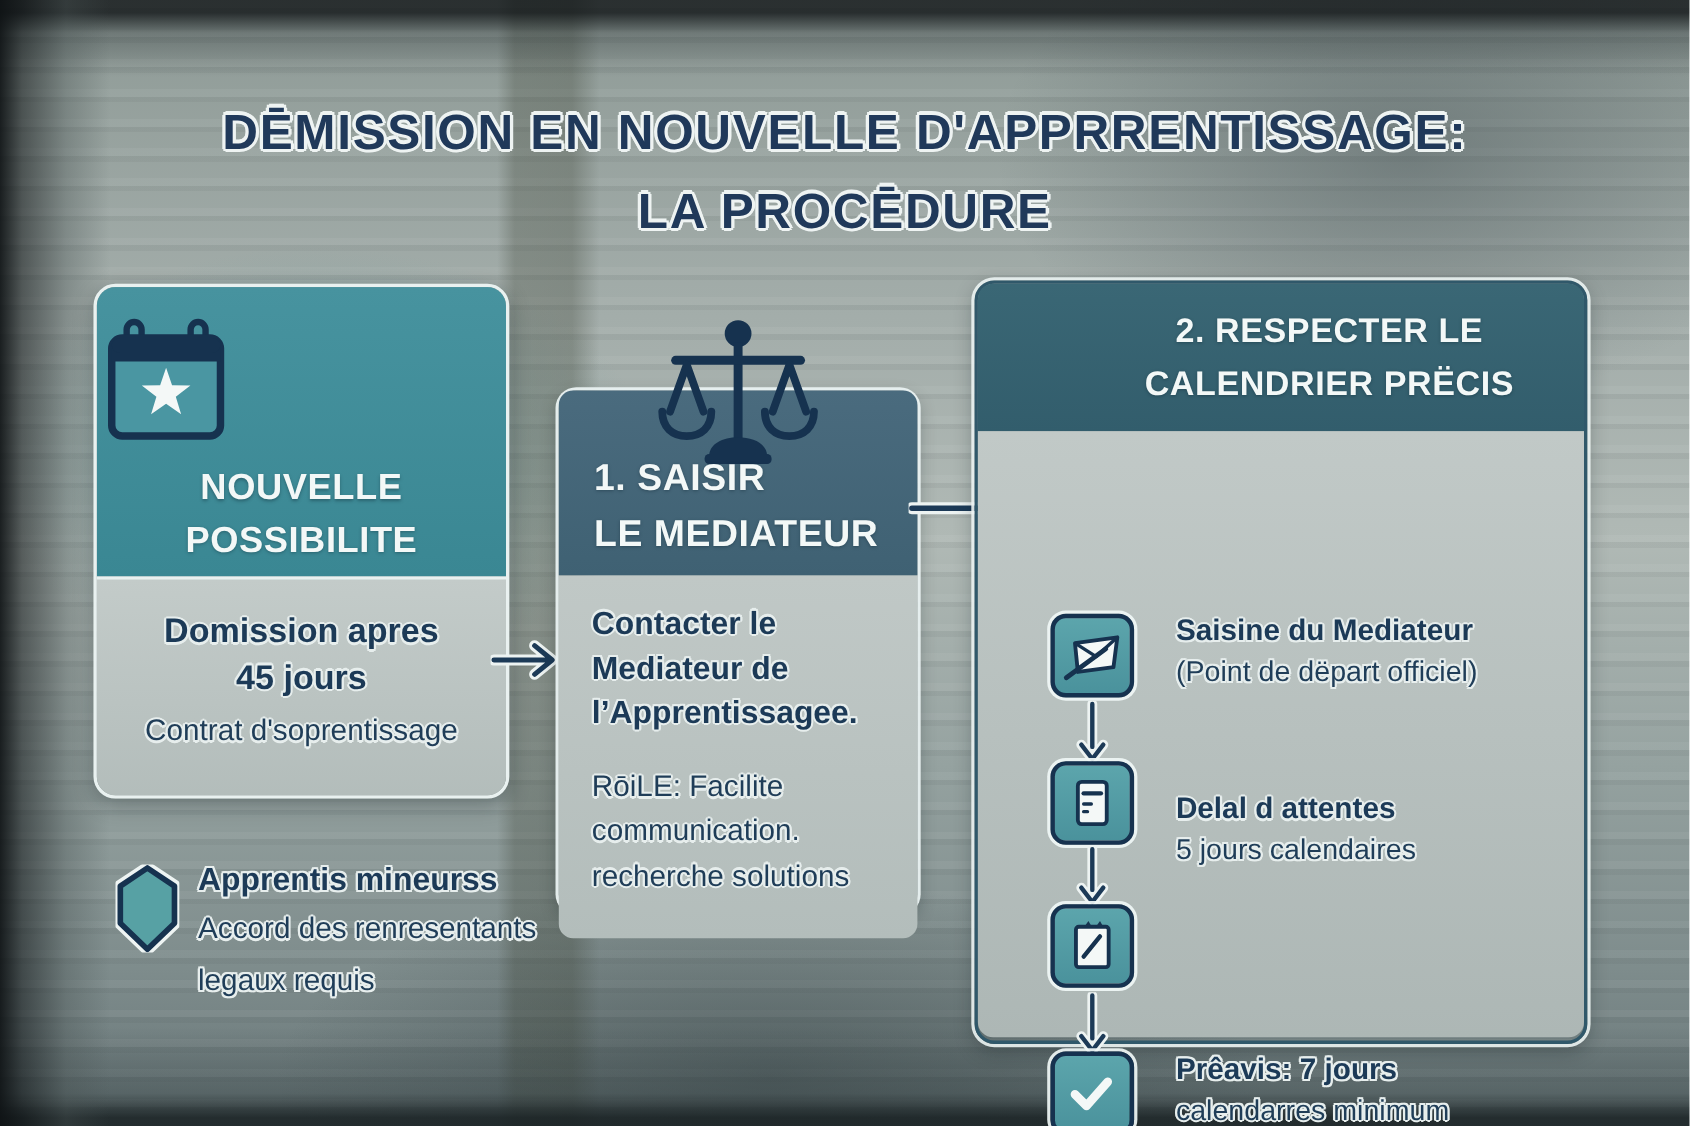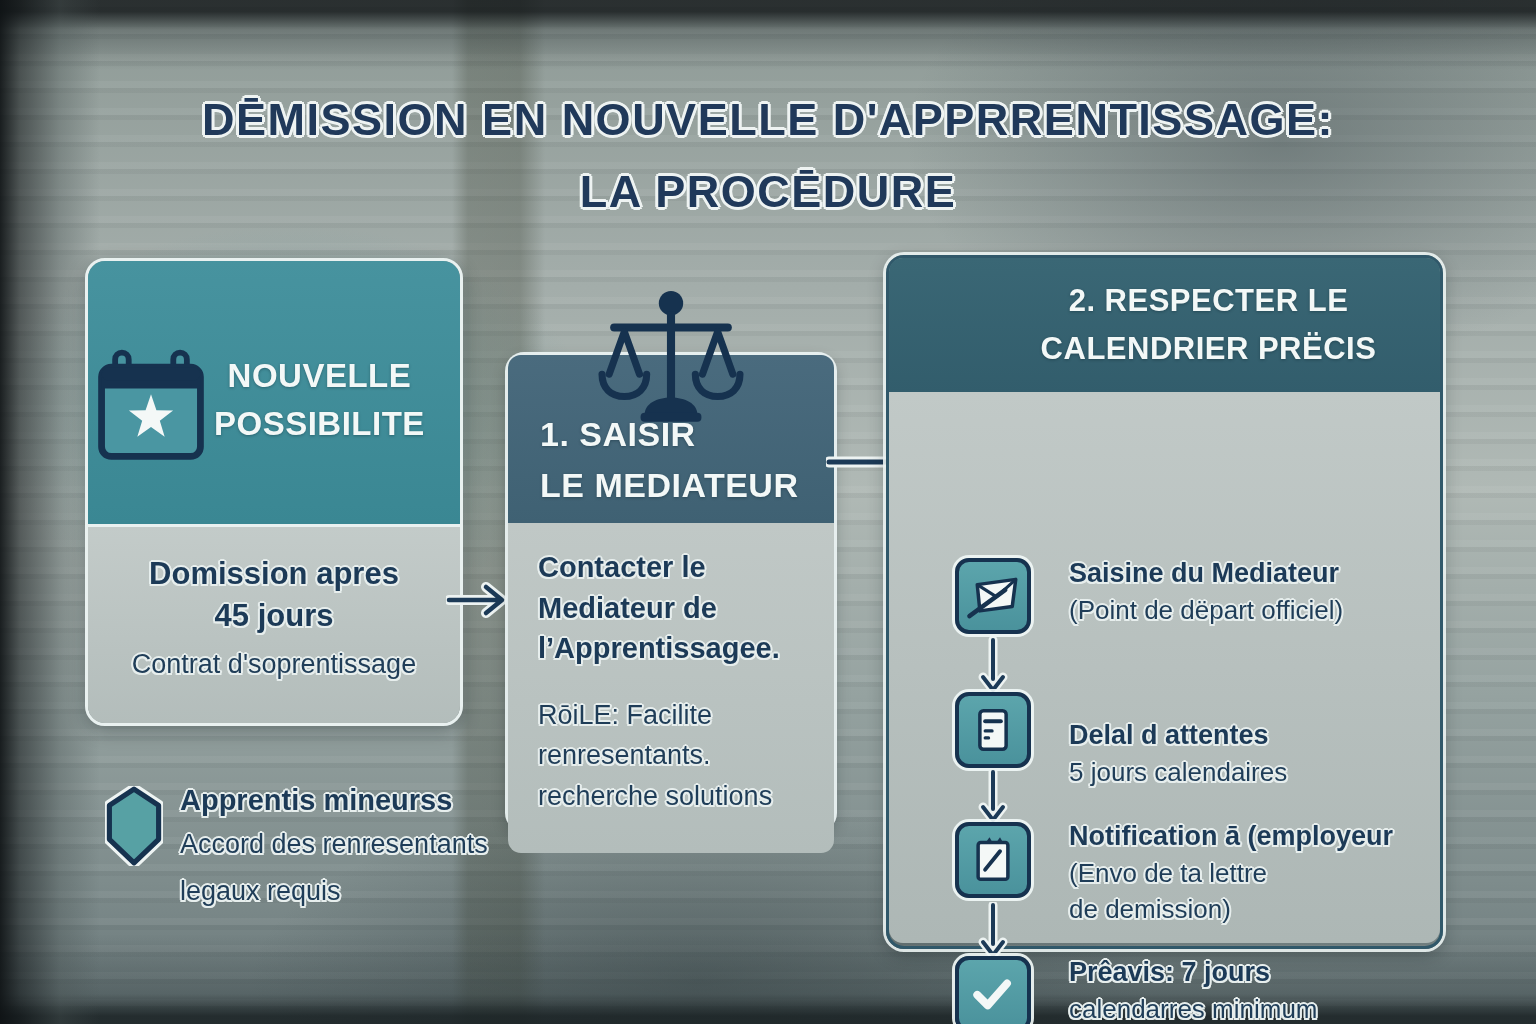--- a/index.html
+++ b/index.html
@@ -23,21 +23,21 @@
          2px 2px 0 #eef3f2,-2px 2px 0 #eef3f2,2px -2px 0 #eef3f2,-2px -2px 0 #eef3f2; }
 
   .title{ position:absolute; top:84px; left:0; right:0; text-align:center;
           color:#20395a; font-weight:700; font-size:45px; letter-spacing:1.5px; line-height:1.6;}
 
   
   .card-left{ position:absolute; left:85px; top:258px; width:372px; height:462px;
       border-radius:20px; border:3px solid #e9f1f0; overflow:hidden;
       box-shadow:0 6px 18px rgba(10,20,24,.3); }
   .card-left .hd{ height:263px; background:linear-gradient(180deg,#47939f,#3a8793);
-      display:flex; flex-direction:row; align-items:center; }
+      display:flex; flex-direction:column; }
   .card-left .hd-title{ color:#f3f8f7; font-weight:700; font-size:33px; line-height:1.45;
       text-align:center; margin-top:14px; letter-spacing:.5px; text-shadow:0 1px 3px rgba(10,30,40,.35);}
   .card-left .bd{ height:196px; background:linear-gradient(180deg,#c3cbc9,#b1bbb9);
       border-top:3px solid #e9f1f0; text-align:center; padding-top:26px; }
   .bigline{ color:#1c3a57; font-weight:700; font-size:31px; line-height:1.35;}
   .subline{ color:#1f3d58; font-size:27px; margin-top:12px;}
 
   
   .card-mid{ position:absolute; left:508px; top:355px; width:326px; height:474px;
       border-radius:16px; box-shadow:0 0 0 3px rgba(234,242,242,.95), 0 6px 16px rgba(10,20,24,.3); }
@@ -140,21 +140,21 @@
       </svg>
       <div class="hd-title">
         <div>1. SAISIR</div>
         <div>LE MEDIATEUR</div>
       </div>
     </div>
     <div class="bd">
       <div class="mid-p1 halo">Contacter le Mediateur de l’Apprentissagee.</div>
       <div class="mid-p2 halo">
         <div>RōiLE: Facilite</div>
-        <div>renresentants.</div>
+        <div>communication.</div>
         <div>recherche solutions</div>
       </div>
     </div>
   </div>
 
   <svg class="arrow" style="left:826px; top:438px;" width="110" height="48" viewBox="0 0 110 48">
     <g fill="none" stroke-linecap="round" stroke-linejoin="round">
       <path d="M3,24 H90 M76,9 L95,24 L76,39" stroke="#edf3f2" stroke-width="11"></path>
       <path d="M3,24 H90 M76,9 L95,24 L76,39" stroke="#1c3a57" stroke-width="5"></path>
     </g>
@@ -206,25 +206,20 @@
         </g>
       </svg>
 
       <div class="icon-box" style="top:430px;">
         <svg width="56" height="56" viewBox="0 0 64 64">
           <rect x="15" y="12" width="34" height="42" rx="3" fill="#f4f8f7" stroke="#16324f" stroke-width="4"></rect>
           <path d="M23,13 l5,-7 l4,7 Z" fill="#16324f"></path>
           <path d="M35,13 l5,-7 l4,7 Z" fill="#16324f"></path>
           <line x1="23" y1="43" x2="40" y2="22" stroke="#16324f" stroke-width="4.5" stroke-linecap="round"></line>
         </svg>
-      </div>
-      <div class="step-text" style="top:426px;">
-        <div class="step-title halo">Notification ā (employeur</div>
-        <div class="step-line halo">(Envo  de ta lettre</div>
-        <div class="step-line halo">de demission)</div>
       </div>
       <svg class="vconn" style="top:510px;" width="32" height="58" viewBox="0 0 32 58">
         <g fill="none" stroke-linecap="round" stroke-linejoin="round">
           <path d="M16,3 V42 M6,40 L16,53 L26,40" stroke="#edf3f2" stroke-width="9"></path>
           <path d="M16,3 V42 M6,40 L16,53 L26,40" stroke="#1c3a57" stroke-width="4"></path>
         </g>
       </svg>
 
       <div class="icon-box" style="top:564px;">
         <svg width="56" height="56" viewBox="0 0 64 64">

